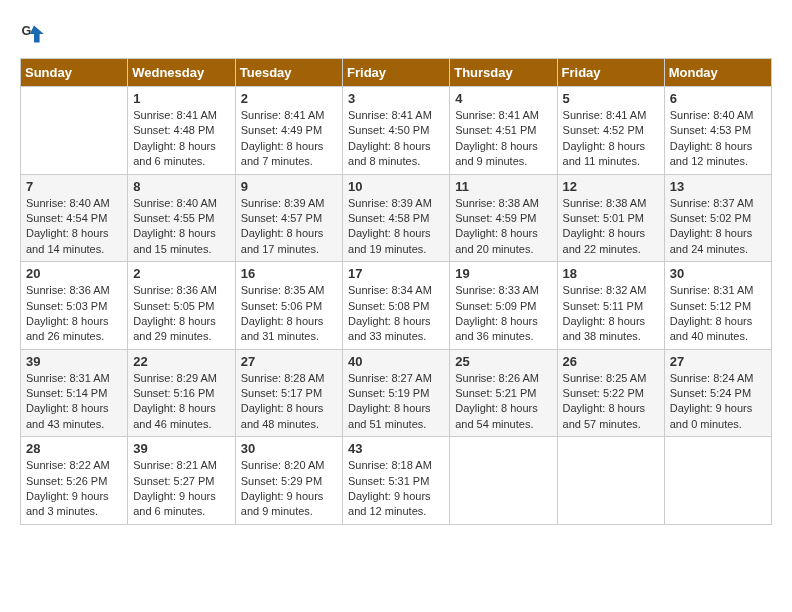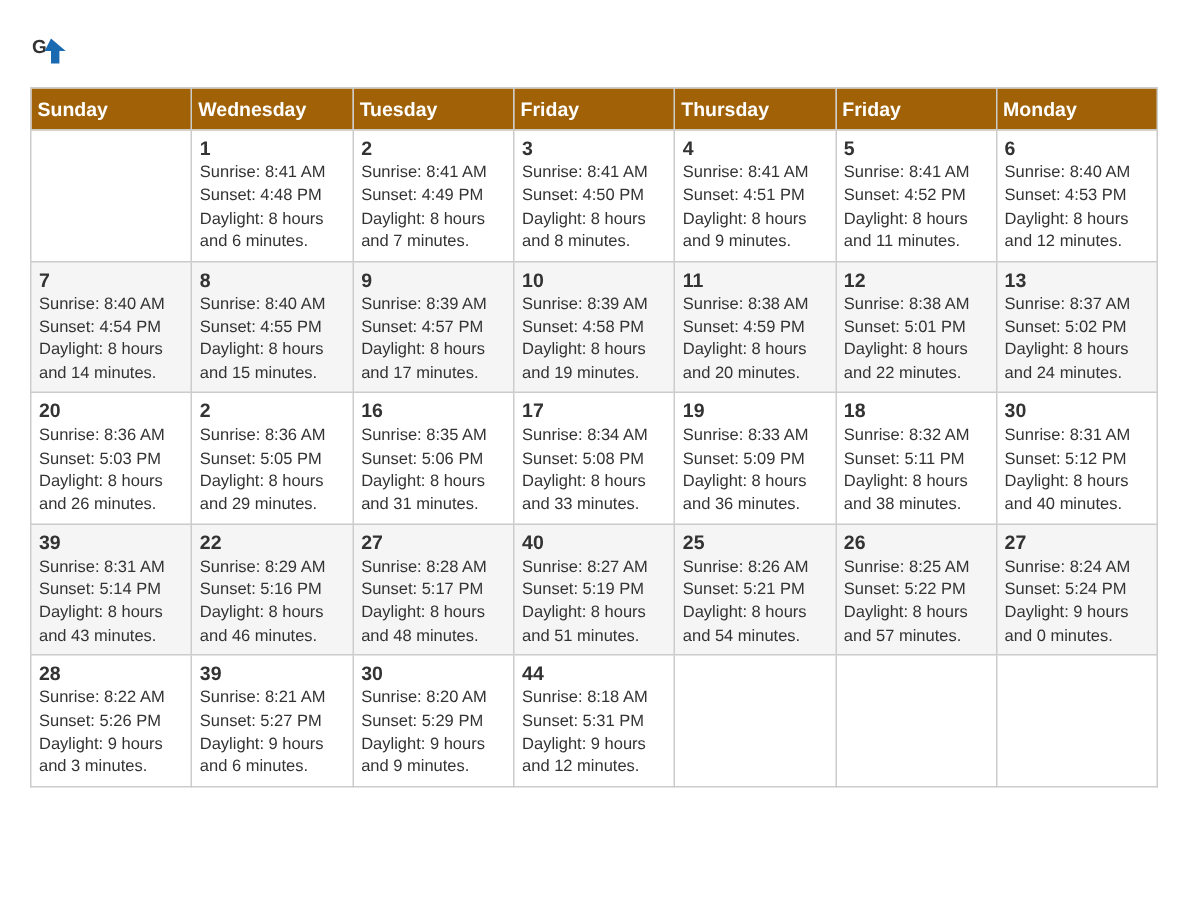--- a/index.html
+++ b/index.html
@@ -304,21 +304,21 @@
           Sunrise: 8:21 AM<br>Sunset: 5:27 PM<br>Daylight: 9 hours and 6 minutes.
         </div>
         </td>
         <td>
           <span class="day-number">30</span>
         <div class="day-info">
           Sunrise: 8:20 AM<br>Sunset: 5:29 PM<br>Daylight: 9 hours and 9 minutes.
         </div>
         </td>
         <td>
-          <span class="day-number">44</span>
+          <span class="day-number">43</span>
         <div class="day-info">
           Sunrise: 8:18 AM<br>Sunset: 5:31 PM<br>Daylight: 9 hours and 12 minutes.
         </div>
         </td>
         <td></td>
         <td></td>
         <td></td>
       </tr>
     </tbody>
 </table>

